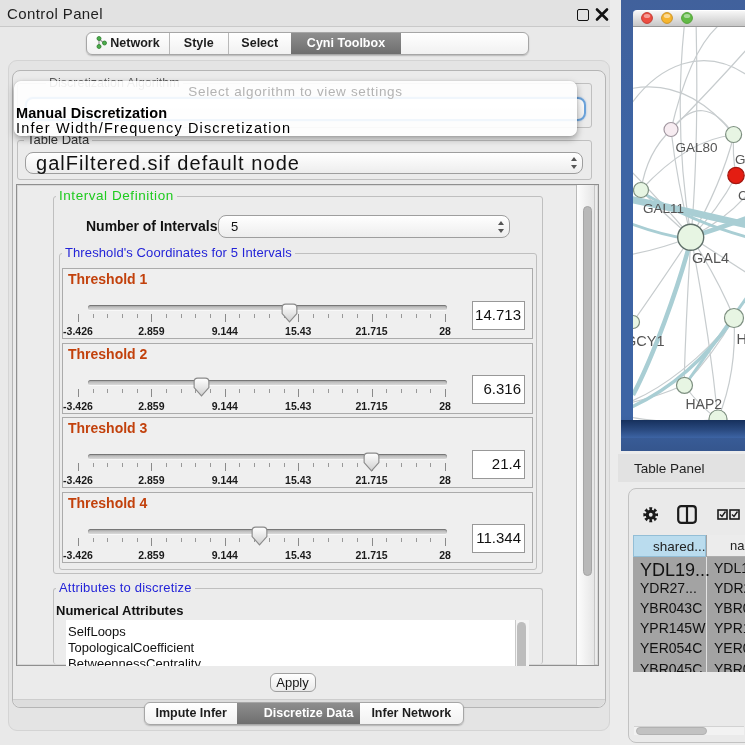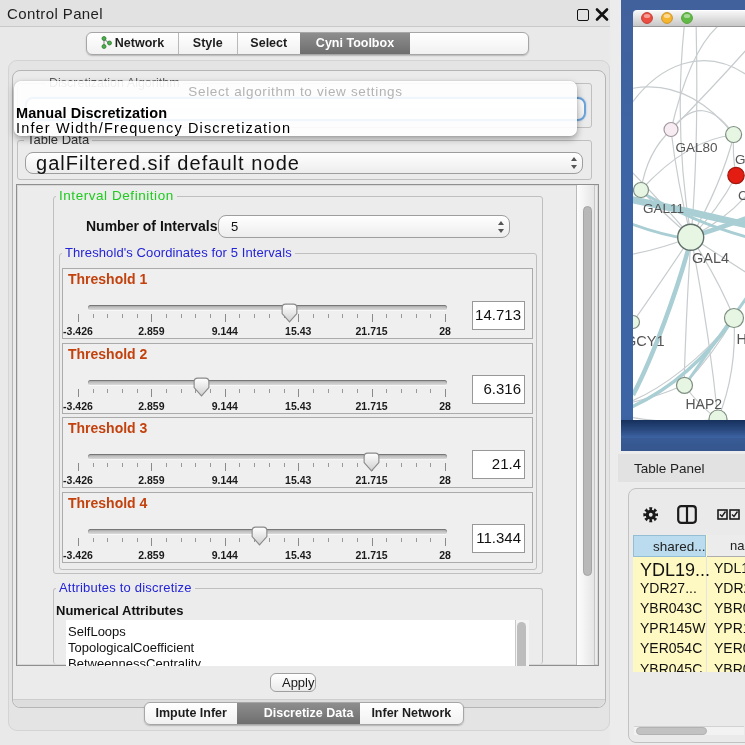--- a/index.html
+++ b/index.html
@@ -39,21 +39,21 @@
 <div class="abs" style="left:577px;top:9px;width:12px;height:12px;border:1.7px solid #111;border-radius:2px;"></div>
 <svg class="abs" style="left:594px;top:7px" width="16" height="15" viewBox="0 0 16 15">
  <path d="M3 2.5 L13 12.5 M13 2.5 L3 12.5" stroke="#111" stroke-width="2.6" stroke-linecap="round"></path>
 </svg>
 
 <div class="abs" style="left:8px;top:60px;width:602px;height:671px;border-radius:9px;background:#e4e4e4;border:1px solid #d4d4d4;"></div>
 <div class="abs" style="left:12px;top:70px;width:594px;height:638px;border-radius:8px;background:#ebebeb;border:1px solid #b5b5b5;"></div>
 <div class="abs" style="left:13px;top:699px;width:592px;height:8px;background:#dddddd;border-top:1px solid #cdcdcd;border-radius:0 0 8px 8px;"></div>
 
 <div class="seg" style="left:86px;top:32px;width:443px;height:23px;">
-  <div style="width:92px;line-height:21px;border-right:1px solid #b9b9b9;text-align:center;">
+  <div style="width:83px;line-height:21px;border-right:1px solid #b9b9b9;text-align:center;">
     <svg width="11" height="13" viewBox="0 0 11 13" style="vertical-align:-2px;margin-right:3px;">
       <path d="M3 3 L3 10 M3 3 L8 7" stroke="#9a9a9a" stroke-width="1.2" fill="none"></path>
       <circle cx="3" cy="2.5" r="2" fill="#4cae4c" stroke="#2d7d2d" stroke-width="0.8"></circle>
       <circle cx="3" cy="10.5" r="2" fill="#4cae4c" stroke="#2d7d2d" stroke-width="0.8"></circle>
       <circle cx="8.5" cy="7" r="2" fill="#4cae4c" stroke="#2d7d2d" stroke-width="0.8"></circle>
     </svg>Network</div>
   <div style="width:58.6px;line-height:21px;border-right:1px solid #b9b9b9;">Style</div>
   <div style="width:62.4px;line-height:21px;">Select</div>
   <div class="sel" style="width:110px;line-height:21px;">Cyni Toolbox</div>
 </div>
@@ -197,21 +197,21 @@
 <div class="gtitle" style="left:56px;top:582px;color:#2424d8;letter-spacing:0.2px;">Attributes to discretize</div>
 <div class="abs" style="left:56px;top:603px;font-size:13px;font-weight:bold;color:#111;">Numerical Attributes</div>
 <div class="abs" style="left:66px;top:620px;width:462.5px;height:45.5px;background:#fff;overflow:hidden;">
   <div class="li" style="left:2px;top:4px;">SelfLoops</div>
   <div class="li" style="left:2px;top:20px;">TopologicalCoefficient</div>
   <div class="li" style="left:2px;top:36px;">BetweennessCentrality</div>
   <div class="abs" style="right:0;top:0;width:13.5px;height:46px;background:#f4f4f4;border-left:1px solid #c9c9c9;"></div>
   <div class="abs" style="right:2.5px;top:1.5px;width:9px;height:50px;border-radius:4.5px;background:#bdbdbd;"></div>
 </div>
 
-<div class="abs" style="left:269.5px;top:672.5px;width:46px;height:19px;border:1px solid #9f9f9f;border-radius:6px;background:linear-gradient(#ffffff,#eaeaea);font-size:13px;color:#181818;text-align:right;line-height:17px;">Apply</div>
+<div class="abs" style="left:269.5px;top:672.5px;width:46px;height:19px;border:1px solid #9f9f9f;border-radius:6px;background:linear-gradient(#ffffff,#eaeaea);font-size:13px;color:#181818;text-align:center;line-height:17px;">Apply</div>
 
 <div class="seg" style="left:144px;top:702px;width:320px;height:23px;">
   <div style="width:93px;line-height:21px;">Impute Infer</div>
   <div class="sel" style="width:123px;line-height:21px;padding-left:20px;">Discretize Data</div>
   <div style="width:104px;line-height:21px;">Infer Network</div>
 </div>
 
 <svg class="abs" style="left:611px;top:366px;" width="8" height="9" viewBox="0 0 8 9">
     <path d="M5.5 1 L1.5 5 L4 5 L4 8" stroke="#6f6f6f" stroke-width="1.1" fill="none"></path>
   </svg>
@@ -317,21 +317,21 @@
   <rect x="1.2" y="1.2" width="17.6" height="16.6" rx="3" fill="none" stroke="#1b1b1b" stroke-width="2.2"></rect>
   <path d="M10 1 L10 18" stroke="#1b1b1b" stroke-width="2.2"></path>
 </svg>
 <svg class="abs" style="left:716.5px;top:508.5px;" width="24" height="11" viewBox="0 0 24 11">
   <rect x="1" y="1" width="9" height="9" fill="none" stroke="#1b1b1b" stroke-width="1.6"></rect>
   <path d="M3 5.5 L5 7.5 L8.5 2.5" stroke="#1b1b1b" stroke-width="1.4" fill="none"></path>
   <rect x="13" y="1" width="9" height="9" fill="none" stroke="#1b1b1b" stroke-width="1.6"></rect>
   <path d="M15 5.5 L17 7.5 L20.5 2.5" stroke="#1b1b1b" stroke-width="1.4" fill="none"></path>
 </svg>
 
-<div class="abs" style="left:633px;top:535px;width:112px;height:137px;background:#fef9c3;overflow:hidden;">
+<div class="abs" style="left:633px;top:535px;width:112px;height:137px;background:#a3a3a3;overflow:hidden;">
   <div class="abs" style="left:0;top:0;width:73px;height:22px;background:#badcee;border:1px solid #93bed6;font-size:13.5px;color:#222;text-align:center;padding-left:19px;line-height:21px;">shared...</div>
   <div class="abs" style="left:74px;top:0;width:45px;height:22px;background:#ececec;border-bottom:1px solid #adadad;border-right:1px solid #c6c6c6;font-size:13px;color:#222;line-height:21px;"><span style="margin-left:23px;">na</span></div>
   <div class="abs" style="left:73px;top:22px;width:1px;height:169px;background:#e3e3e3;"></div>
   <div class="abs" style="left:7px;top:24.5px;font-size:18px;color:#111;white-space:nowrap;">YDL19...</div>
 <div class="abs" style="left:81px;top:24.5px;font-size:14px;color:#111;white-space:nowrap;">YDL190C</div>
 <div class="abs" style="left:7px;top:44.7px;font-size:14px;color:#111;white-space:nowrap;">YDR27...</div>
 <div class="abs" style="left:81px;top:44.7px;font-size:14px;color:#111;white-space:nowrap;">YDR277C</div>
 <div class="abs" style="left:7px;top:64.9px;font-size:14px;color:#111;white-space:nowrap;">YBR043C</div>
 <div class="abs" style="left:81px;top:64.9px;font-size:14px;color:#111;white-space:nowrap;">YBR043C</div>
 <div class="abs" style="left:7px;top:85.1px;font-size:14px;color:#111;white-space:nowrap;">YPR145W</div>

